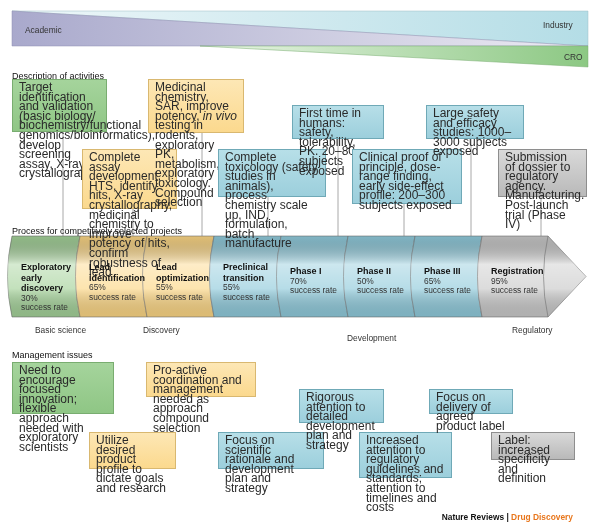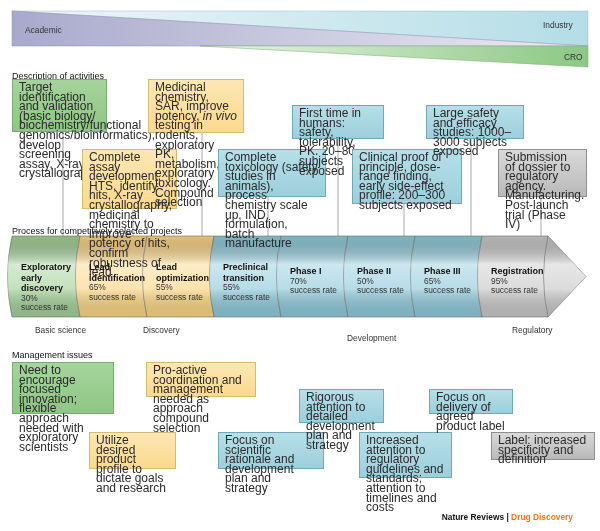--- a/index.html
+++ b/index.html
@@ -150,15 +150,15 @@
 <div class="phase-label" style="left:347px; top:333px;">Development</div>
 <div class="phase-label" style="left:512px; top:325px;">Regulatory</div>
 
 <div class="box green" style="left:12px; top:362px; width:102px; height:52px;">Need to encourage focused innovation; flexible approach needed with exploratory scientists</div>
 <div class="box yellow" style="left:146px; top:362px; width:110px; height:35px;">Pro-active coordination and management needed as approach compound selection</div>
 <div class="box yellow" style="left:89px; top:432px; width:87px; height:37px;">Utilize desired product profile to dictate goals and research</div>
 <div class="box blue" style="left:218px; top:432px; width:106px; height:37px;">Focus on scientific rationale and development plan and strategy</div>
 <div class="box blue" style="left:299px; top:389px; width:85px; height:34px;">Rigorous attention to detailed development plan and strategy</div>
 <div class="box blue" style="left:359px; top:432px; width:93px; height:46px;">Increased attention to regulatory guidelines and standards; attention to timelines and costs</div>
 <div class="box blue" style="left:429px; top:389px; width:84px; height:25px;">Focus on delivery of agreed product label</div>
-<div class="box gray" style="left:491px; top:432px; width:104px; height:28px;">Label: increased specificity and definition</div>
+<div class="box gray" style="left:491px; top:432px; width:84px; height:28px;">Label: increased specificity and definition</div>
 
 <div class="footer"><span>Nature Reviews</span><span> | </span><span class="accent">Drug Discovery</span></div>
 
 </body></html>

